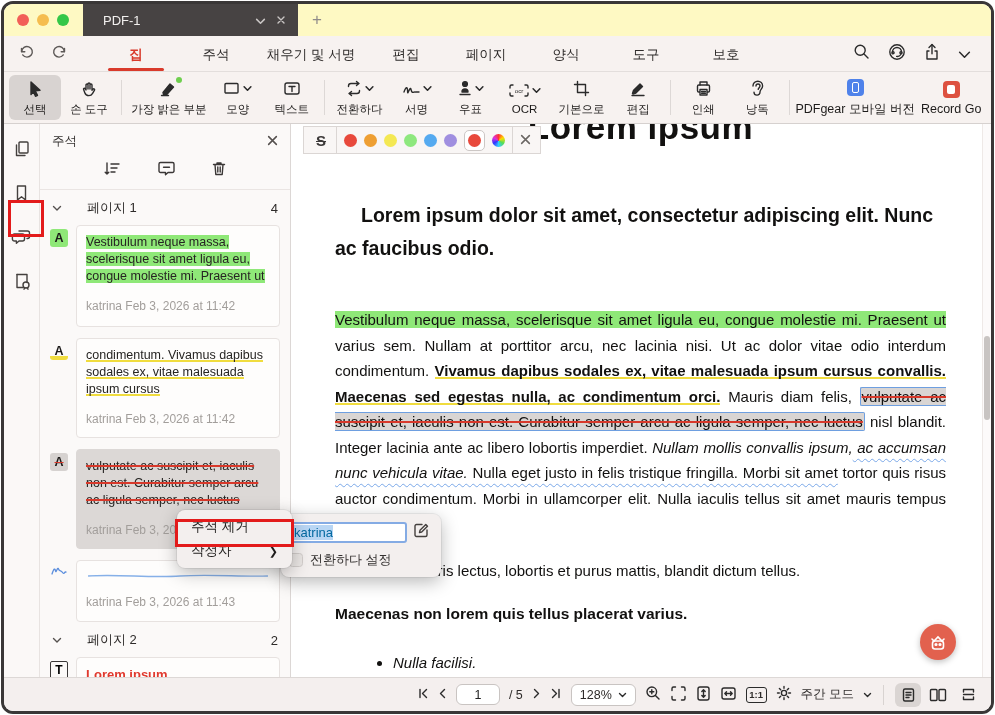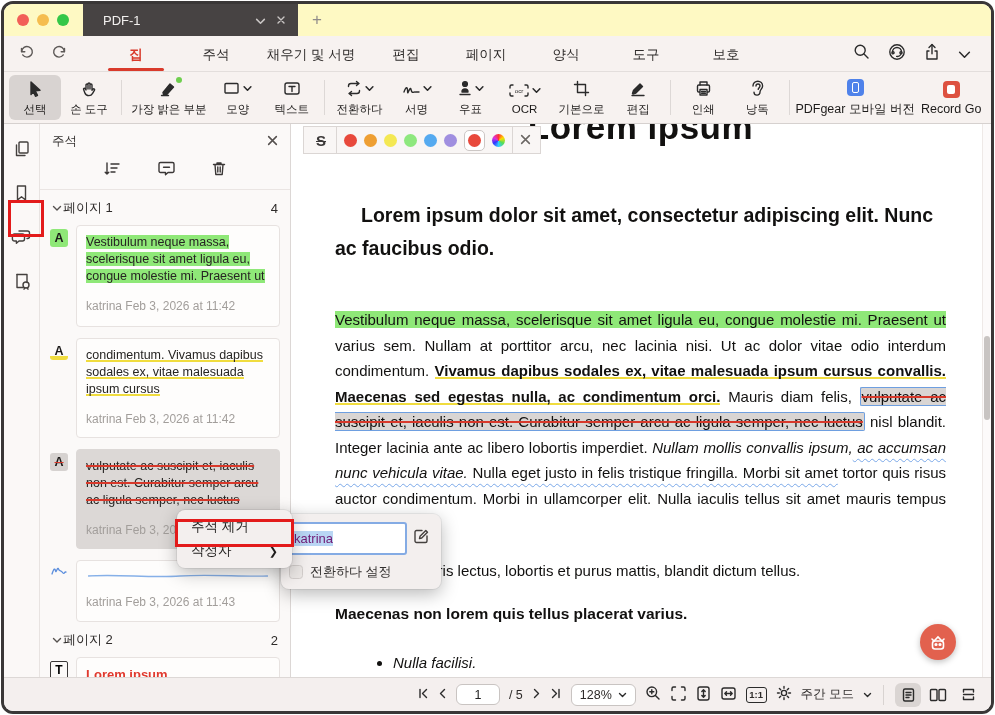--- a/index.html
+++ b/index.html
@@ -41,21 +41,21 @@
   .sqico.blue { background:#4f82ea; }
   .sqico.blue::after { content:""; position:absolute; inset:3px 5px; border:1.4px solid #fff; border-radius:2px; }
 
   
   .content { position:absolute; top:120px; bottom:34px; left:0; right:0; display:flex; }
   .rail { width:36px; background:#fbf8f7; border-right:1px solid #e8e3e1; display:flex; flex-direction:column; align-items:center; gap:22px; padding-top:16px; }
   .side { width:251px; background:#fbf9f8; border-right:1px solid #dcd7d5; overflow:hidden; position:relative; font-size:12.5px; }
   .shead { display:flex; align-items:center; padding:9px 12px 2px; color:#33302f; font-size:12.5px; }
   .shead .sp { flex:1; }
   .sicons { display:flex; justify-content:space-evenly; padding:8px 28px 9px; border-bottom:1px solid #eae5e3; }
-  .pgrow { display:flex; align-items:center; gap:1px; padding:9px 12px 6px; font-size:13px; color:#2e2b2a; }
+  .pgrow { display:flex; align-items:center; gap:25px; padding:9px 12px 6px; font-size:13px; color:#2e2b2a; }
   .pgrow .cnt { margin-left:auto; }
   .cards { padding:2px 10px 0 8px; display:flex; flex-direction:column; gap:11px; }
   .crow { display:flex; gap:6px; }
   .cico { width:22px; display:flex; justify-content:center; padding-top:4px; }
   .abadge { width:18px; height:18px; font-size:12.5px; font-weight:bold; color:#1c1a19; display:flex; align-items:center; justify-content:center; border-radius:3px; }
   .abadge.green { background:#8fe878; }
   .abadge.yellow { background:linear-gradient(transparent 78%, #f0dc3e 78%); }
   .abadge.strike { background:#d6d2d0; text-decoration:line-through; text-decoration-color:#d8392b; }
   .tbadge { width:18px; height:18px; border:1.4px solid #3a3737; border-radius:2px; font-size:12px; font-weight:bold; display:flex; align-items:center; justify-content:center; }
   .cbox { flex:1; border:1px solid #e7e2e0; border-radius:4px; background:#fefdfc; padding:8px 9px 9px; line-height:17px; color:#262422; }
@@ -89,21 +89,21 @@
 
   .scroll { width:9px; background:#fcfafa; border-left:1px solid #eee9e7; position:relative; }
   .thumb { position:absolute; left:1px; width:6px; height:84px; top:212px; background:#c8c4c2; border-radius:3px; }
 
   
   .cmenu { position:absolute; left:173px; top:506px; width:115px; background:#f3efee; border-radius:8px; box-shadow:0 5px 18px rgba(0,0,0,.28), 0 0 0 1px rgba(0,0,0,.06); padding:5px; z-index:20; }
   .mi { height:24px; display:flex; align-items:center; font-size:13.5px; color:#1e1c1b; padding:0 9px; border-radius:5px; }
   .mi .arr { margin-left:auto; font-size:11px; color:#1e1c1b; }
   .submenu { position:absolute; left:277px; top:510px; width:160px; background:#f3efee; border-radius:8px; box-shadow:0 5px 18px rgba(0,0,0,.28), 0 0 0 1px rgba(0,0,0,.06); padding:8px; z-index:19; }
   .inprow { display:flex; align-items:center; gap:7px; }
-  .authin { width:118px; height:33px; background:#fff; border:2px solid #84abe4; border-radius:3px; display:flex; align-items:center; padding:0 3px; font-size:13px; color:#701a75; }
+  .authin { width:118px; height:21px; background:#fff; border:2px solid #84abe4; border-radius:3px; display:flex; align-items:center; padding:0 3px; font-size:13px; color:#0369a1; }
   .authin span { background:#b9d6f4; }
   .chkrow { display:flex; align-items:center; gap:7px; margin-top:8px; }
   .chk { width:14px; height:14px; background:#eae6e4; border:1px solid #d2cdcb; border-radius:3.5px; }
   .chklbl { font-size:13px; color:#33302f; }
 
   
   .redrect { position:absolute; border:3px solid #e31b1b; z-index:40; pointer-events:none; }
   .rr1 { left:4px; top:196px; width:36px; height:37px; }
   .rr2 { left:171px; top:515px; width:119px; height:28px; }
 

